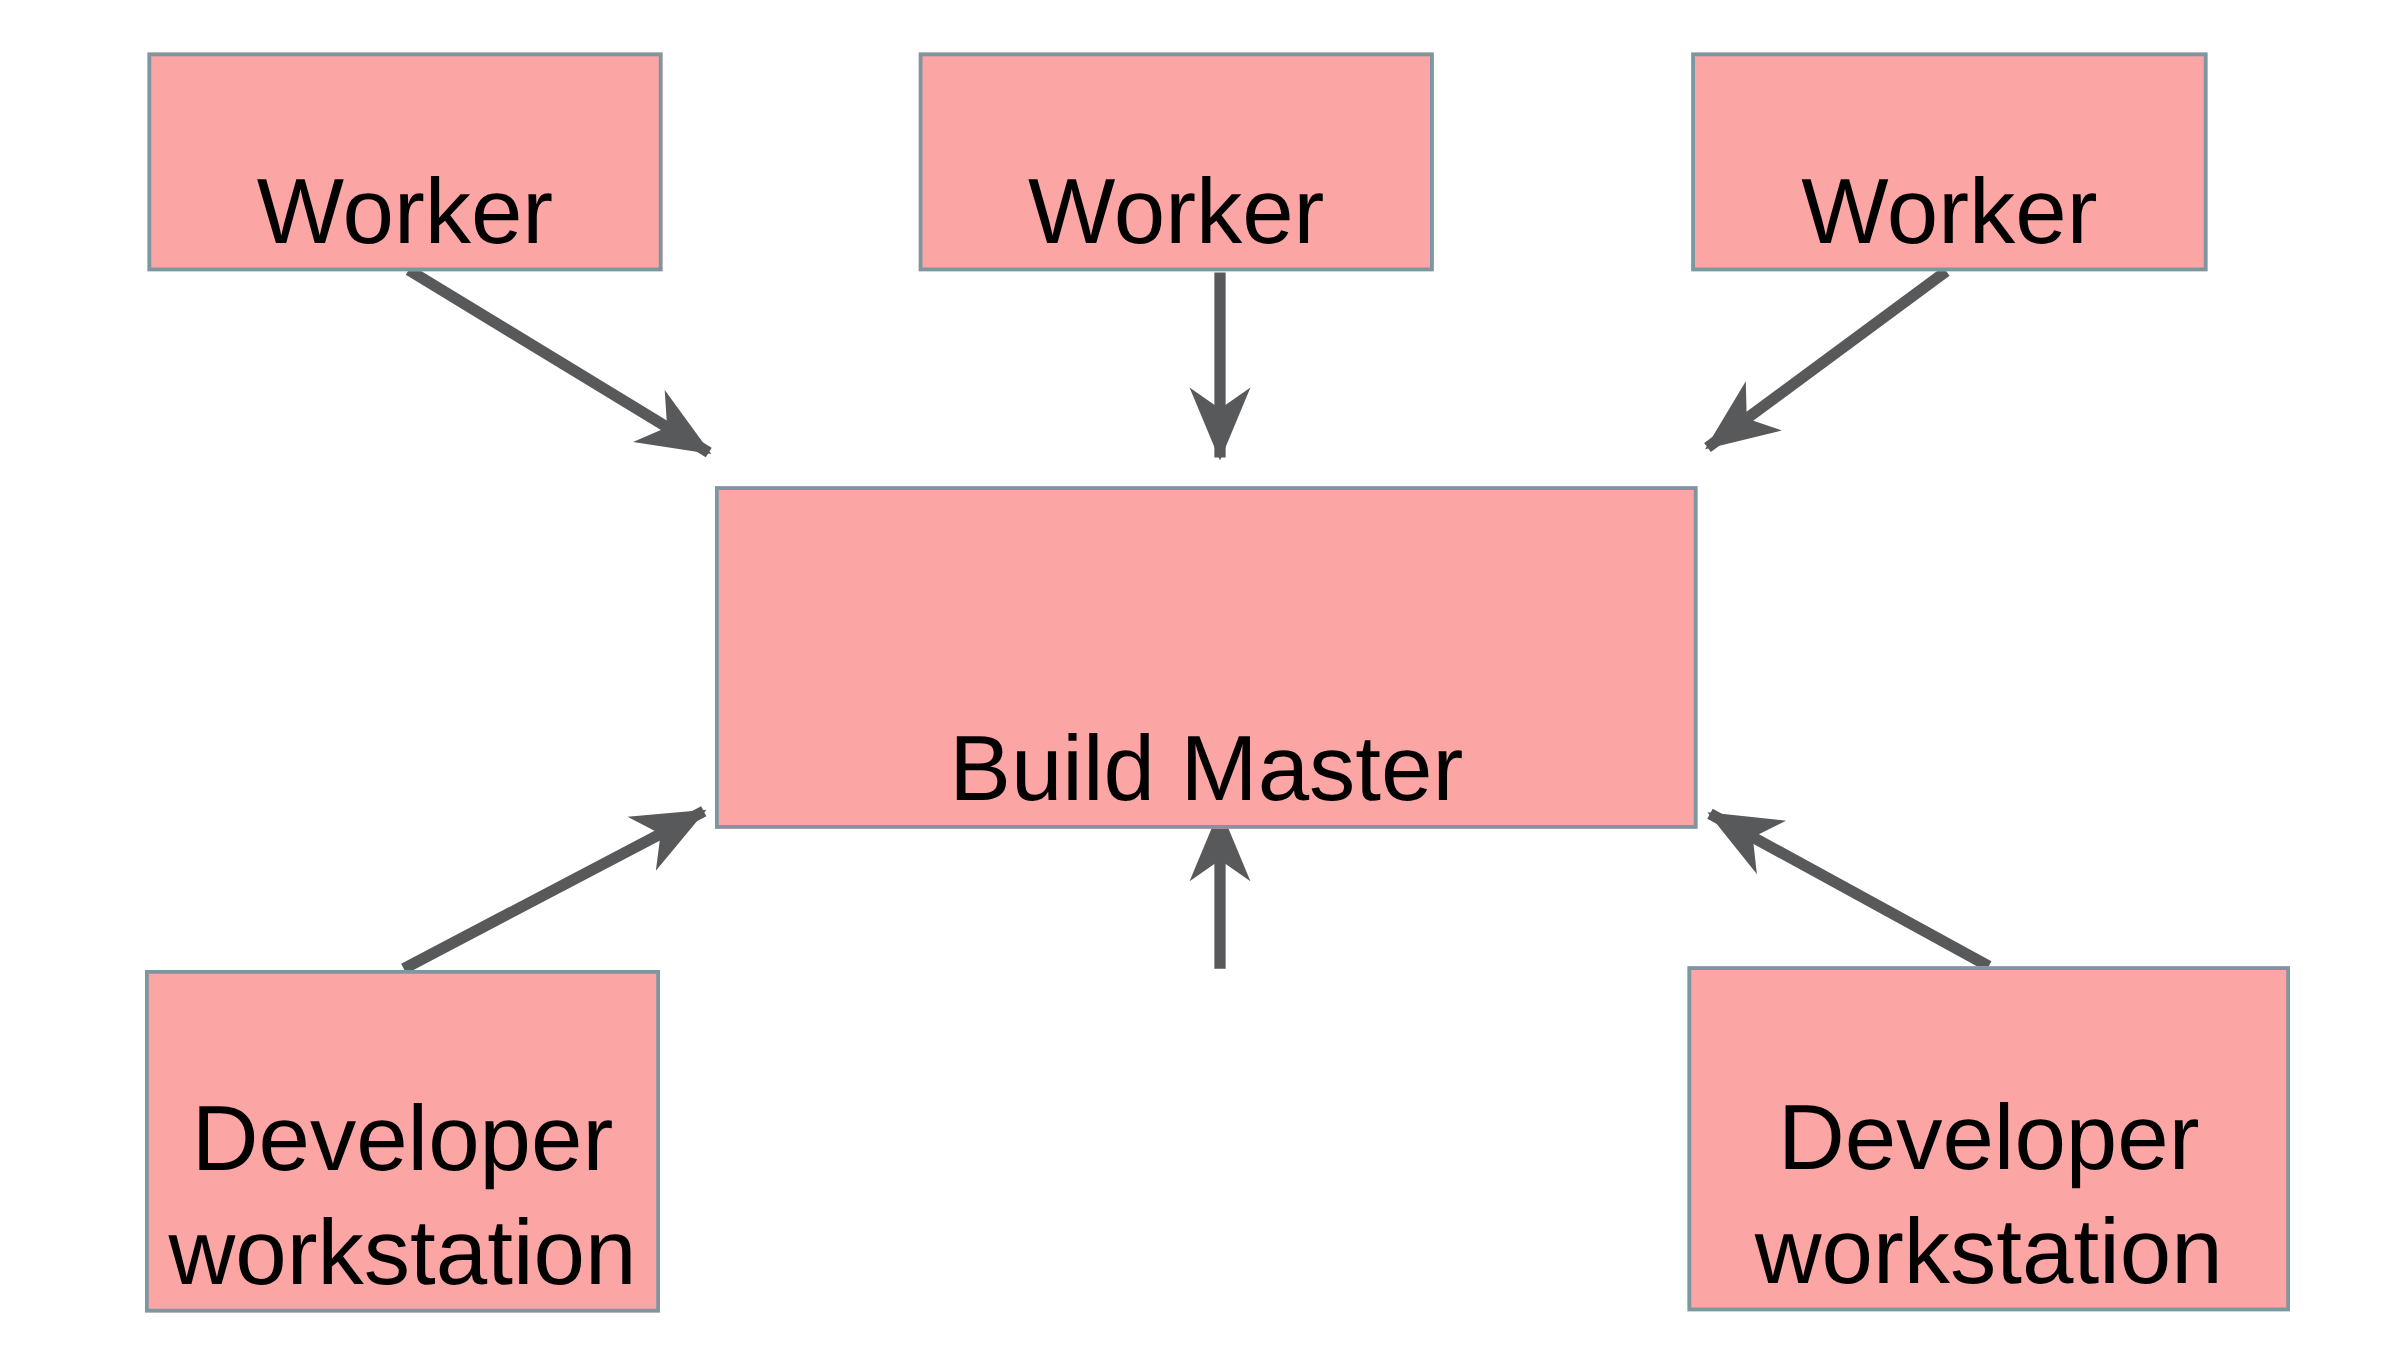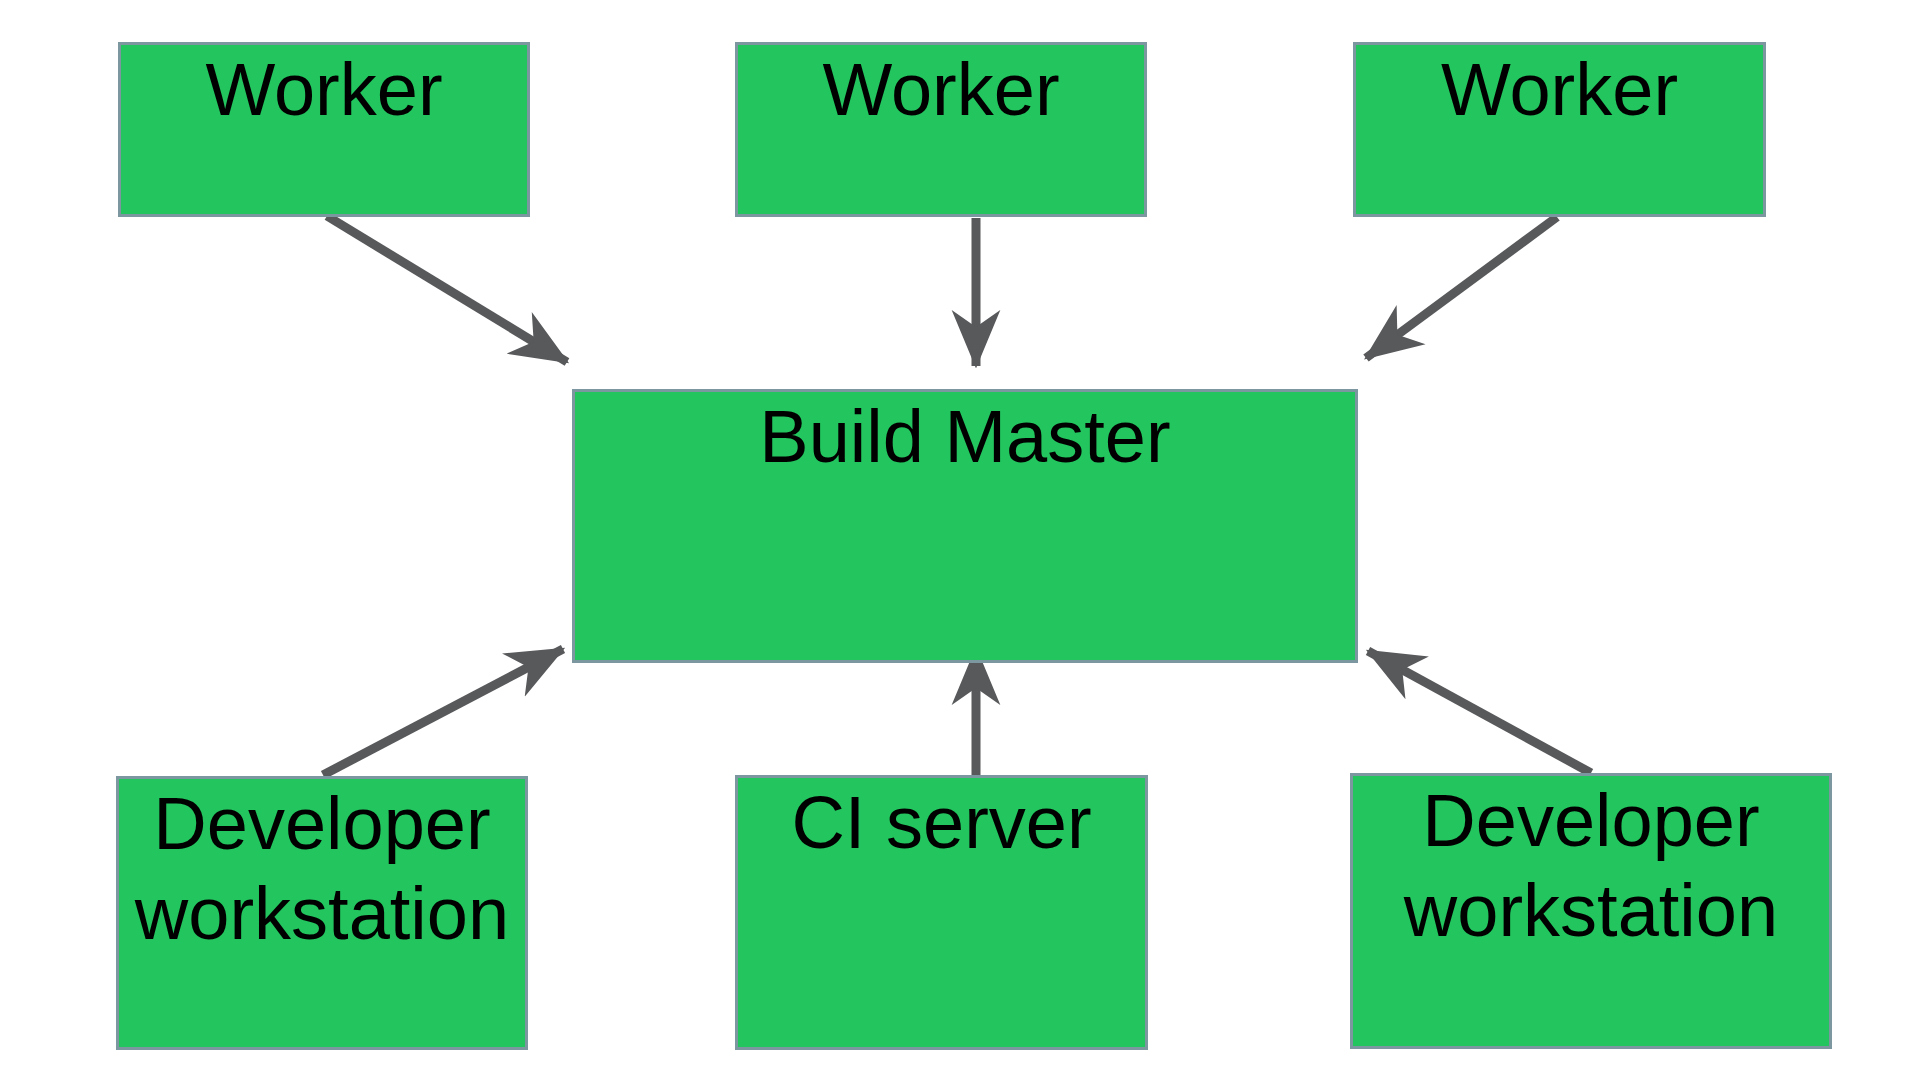--- a/index.html
+++ b/index.html
@@ -10,25 +10,25 @@
   .canvas {
     position: relative;
     width: 1910px;
     height: 1090px;
     background: #ffffff;
     font-family: "Liberation Sans", "DejaVu Sans", sans-serif;
     overflow: hidden;
   }
   .node {
     position: absolute;
-    background: #22c55e;
+    background: #fca5a5;
     border: 3px solid #7d97a1;
     box-sizing: border-box;
     display: flex;
-    align-items: flex-start;
+    align-items: flex-end;
     justify-content: center;
     text-align: center;
     font-size: 74px;
     line-height: 1.22;
     color: #000000;
     padding: 0 10px;
   }
   #worker-1 { left: 118px;  top: 42px;  width: 412px; height: 175px; }
   #worker-2 { left: 735px;  top: 42px;  width: 412px; height: 175px; }
   #worker-3 { left: 1353px; top: 42px;  width: 413px; height: 175px; }
@@ -80,21 +80,18 @@
   </div>
 
   <div class="node" id="build-master">
     <span>Build Master</span>
   </div>
 
   <div class="node" id="dev-1">
     <span>Developer workstation</span>
   </div>
 
-  <div class="node" id="ci-server">
-    <span>CI server</span>
-  </div>
 
   <div class="node" id="dev-2">
     <span>Developer workstation</span>
   </div>
 
 </div>
 
 </body></html>

